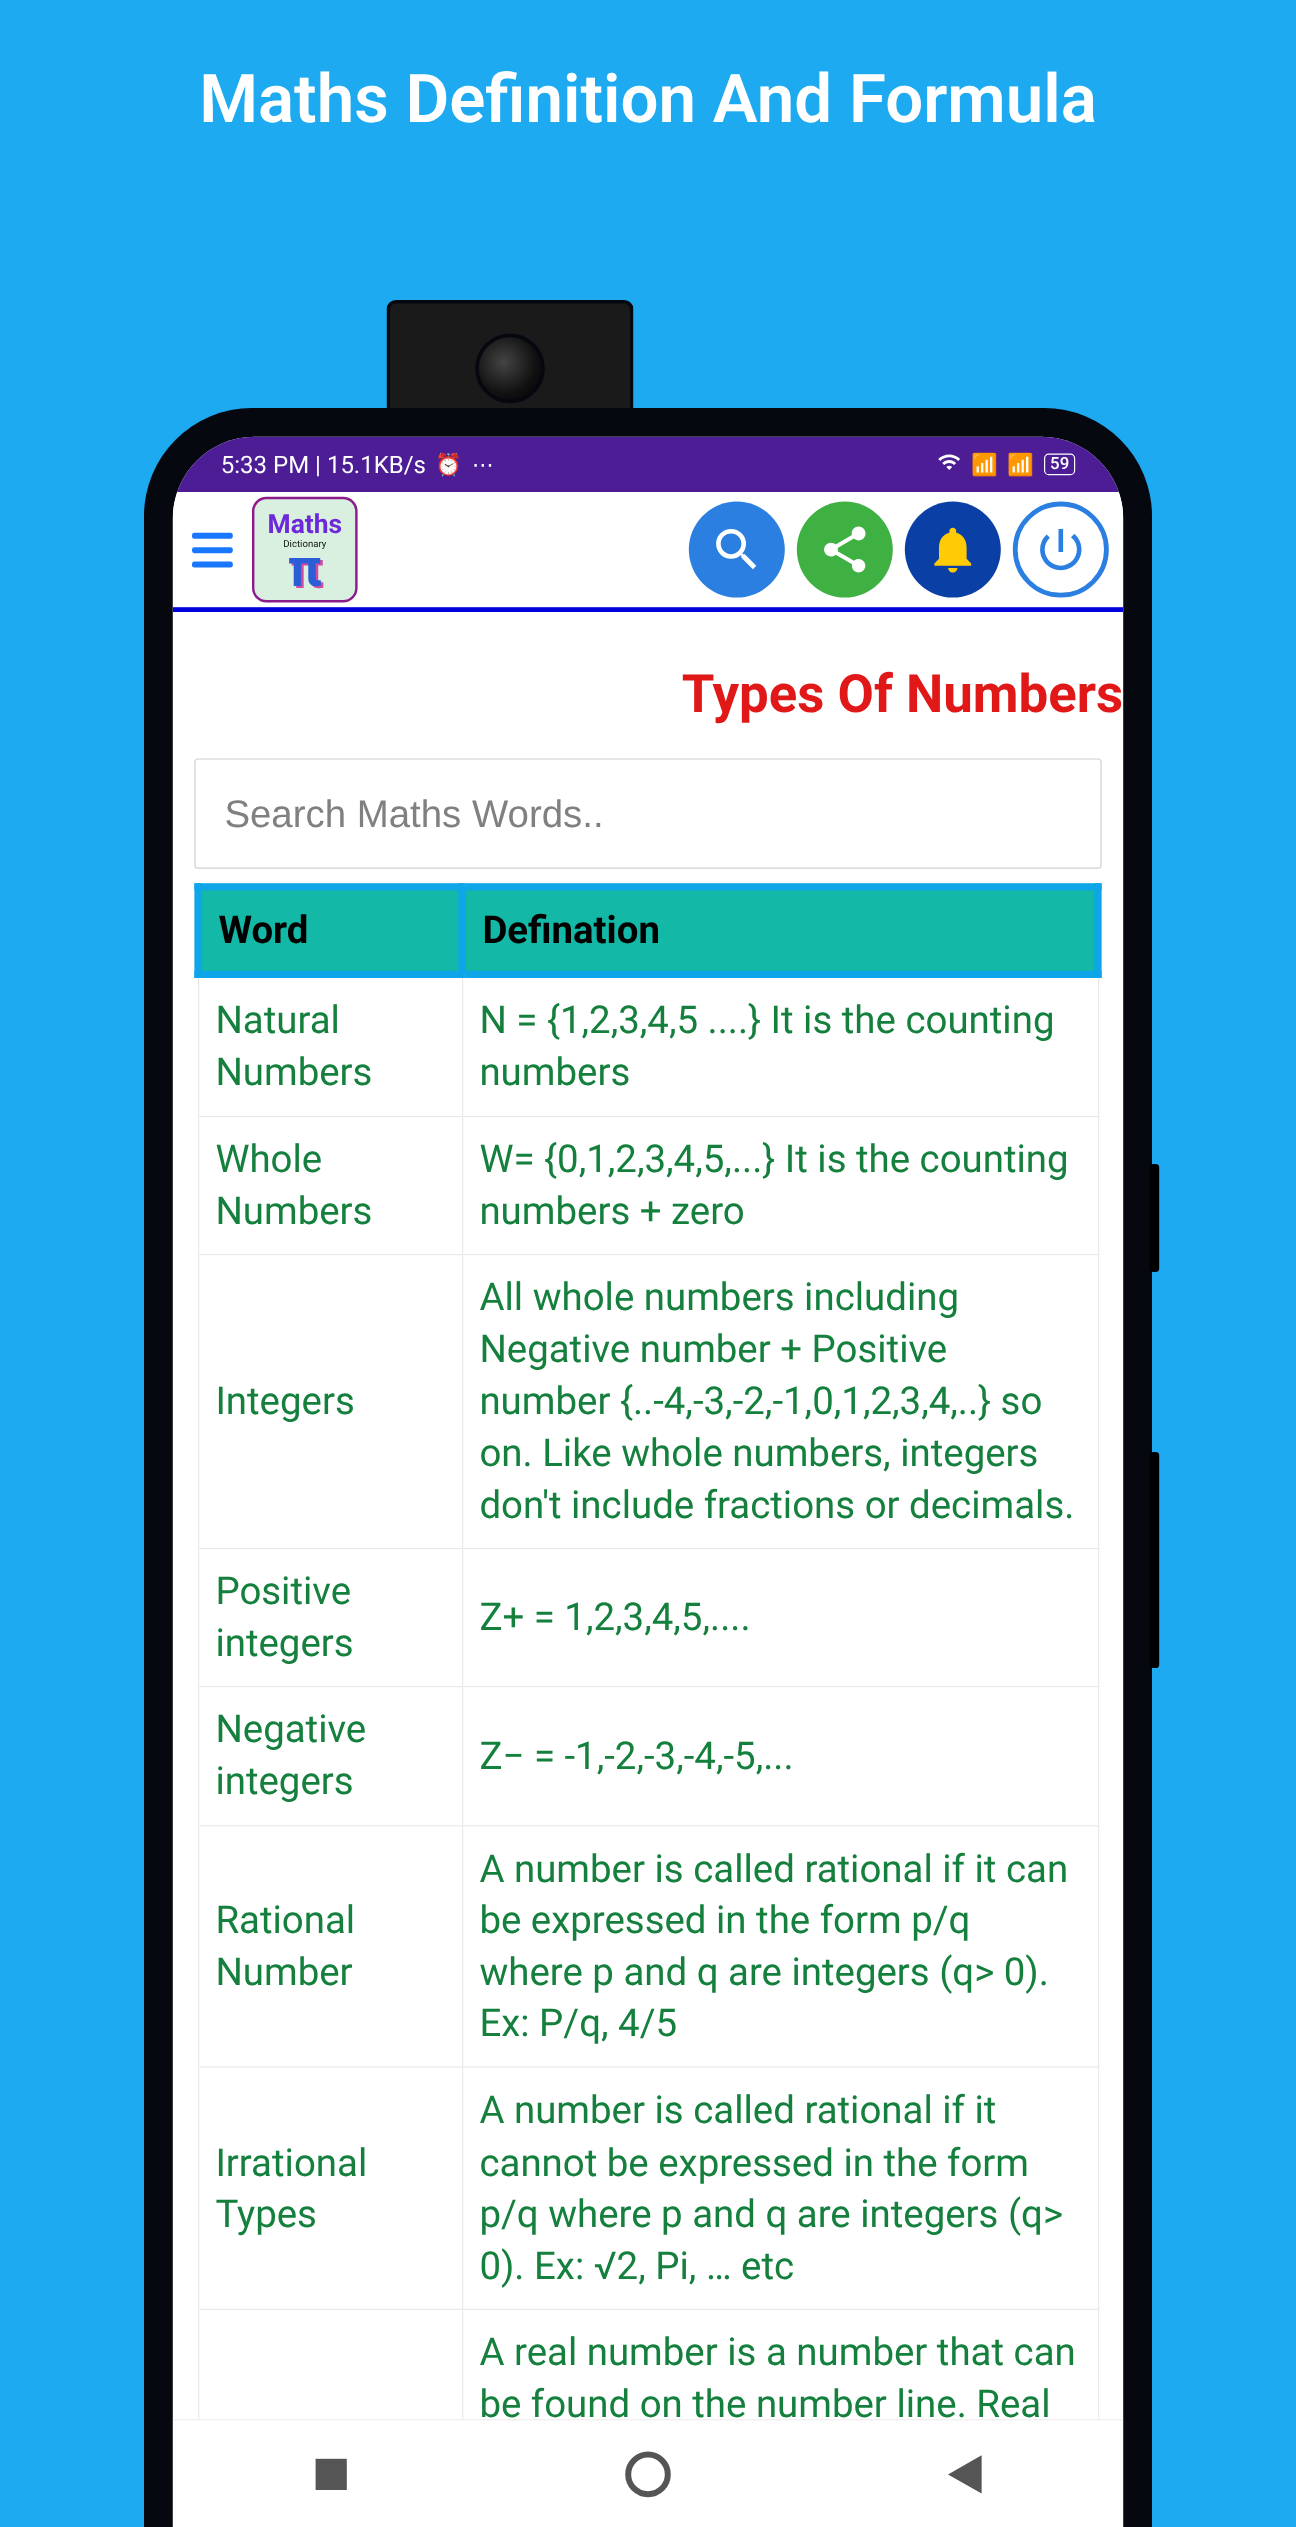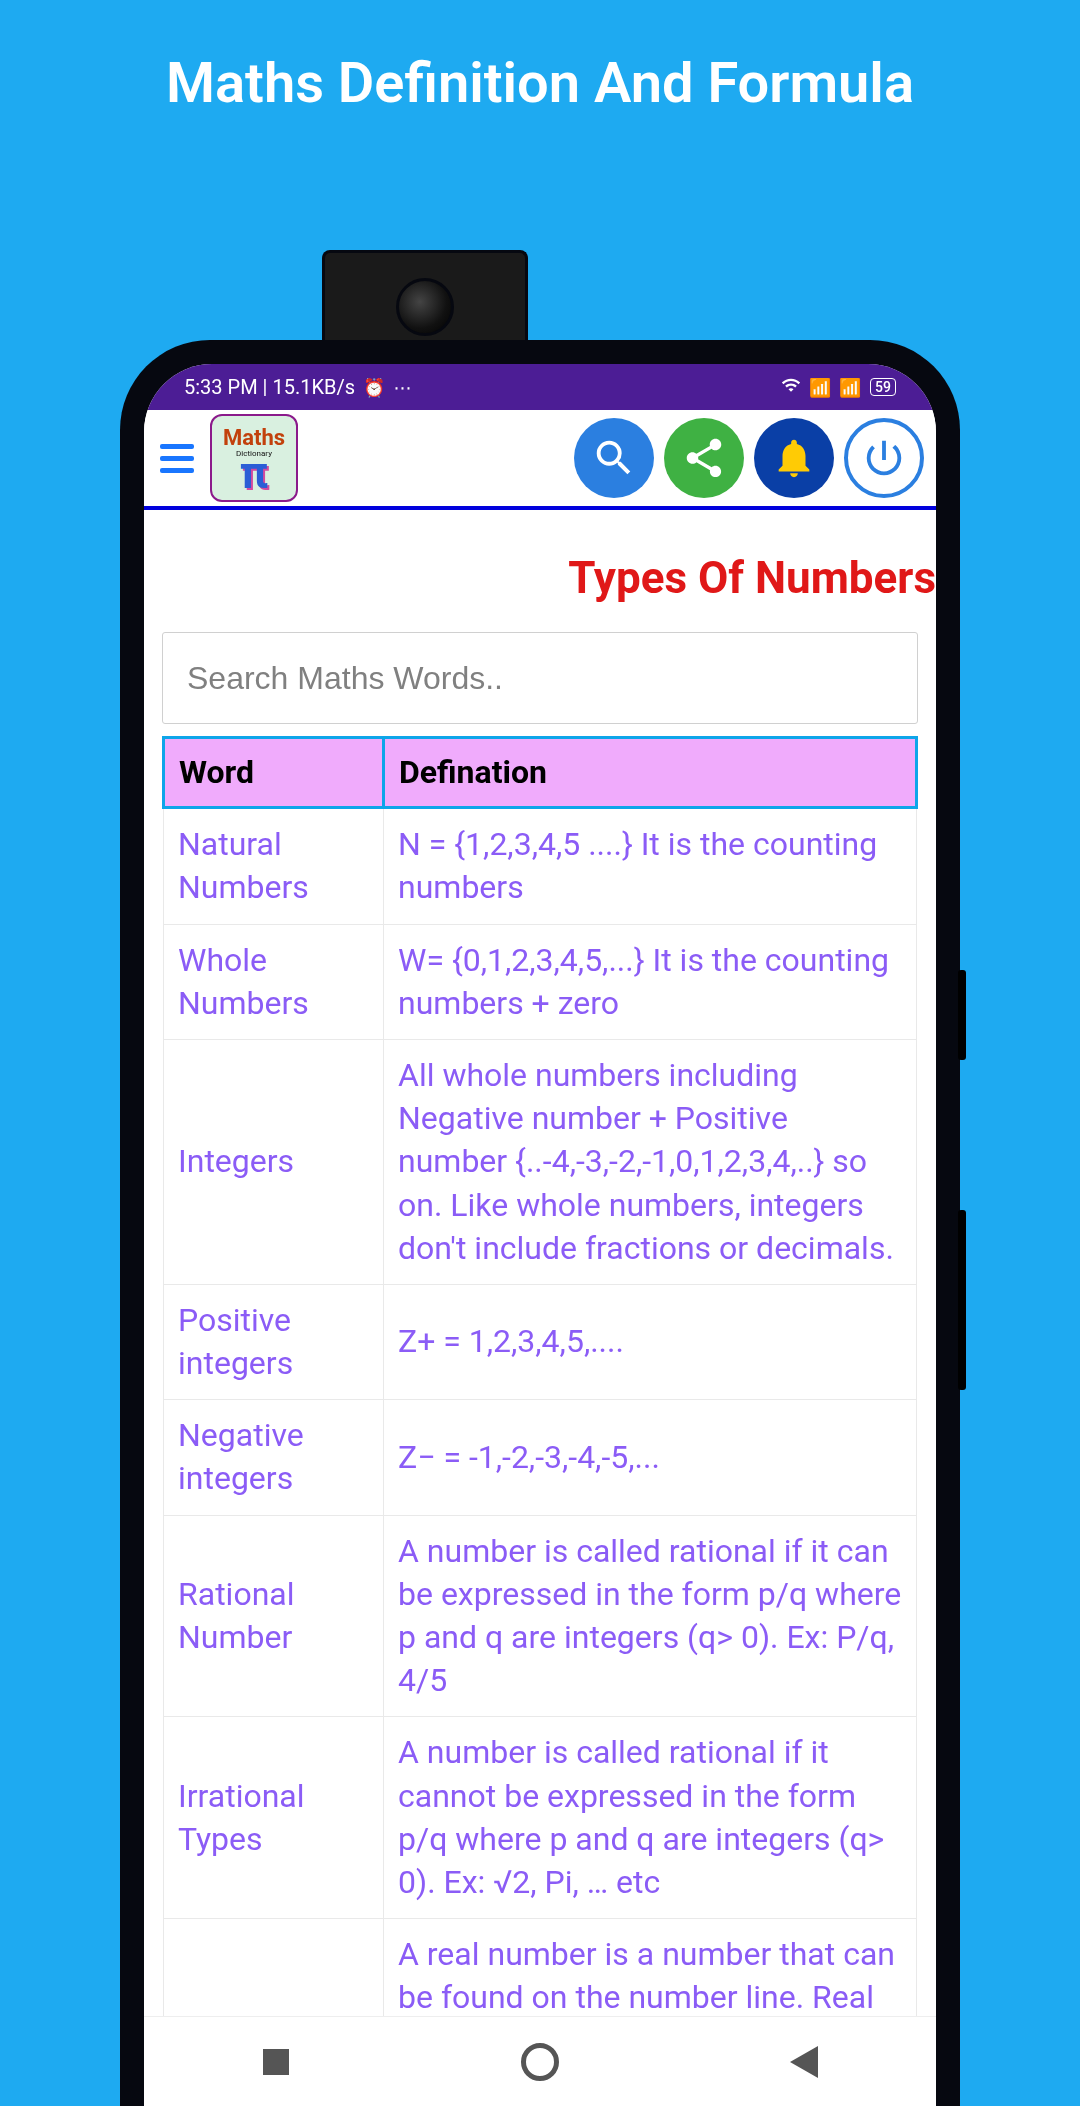--- a/index.html
+++ b/index.html
@@ -114,21 +114,21 @@
     display: flex;
     flex-direction: column;
     align-items: center;
     justify-content: center;
     font-size: 11px;
     position: relative;
     overflow: hidden;
   }
   .app-logo .lbl {
     font-weight: 700;
-    color: #c2410c;
+    color: #6d28d9;
     font-size: 22px;
     line-height: 1;
   }
   .app-logo .sub { font-size: 8px; color: #111; }
   .app-logo .pi {
     font-size: 44px;
     color: #2b5ed6;
     font-weight: 700;
     line-height: 0.7;
     text-shadow: 2px 2px 0 #d34aa0;
@@ -182,30 +182,30 @@
   .search-box input::placeholder { color: #808080; }
   table.def-table {
     width: calc(100% - 36px);
     margin: 0 18px;
     border-collapse: collapse;
     font-size: 32px;
     line-height: 1.35;
   }
   table.def-table th {
     text-align: left;
-    background: #f0abfc;
+    background: #14b8a6;
     padding: 12px 14px;
     font-weight: 700;
-    border: 3px solid #0ea5e9;
+    border: 6px solid #0ea5e9;
   }
   table.def-table td {
     padding: 14px 14px;
     border: 1px solid #e9e9e9;
     vertical-align: middle;
-    color: #8b5cf6;
+    color: #15803d;
   }
   table.def-table td:first-child { width: 220px; }
   .nav-bar {
     height: 90px;
     background: #fff;
     display: flex;
     align-items: center;
     justify-content: space-around;
     border-top: 1px solid #eee;
   }

